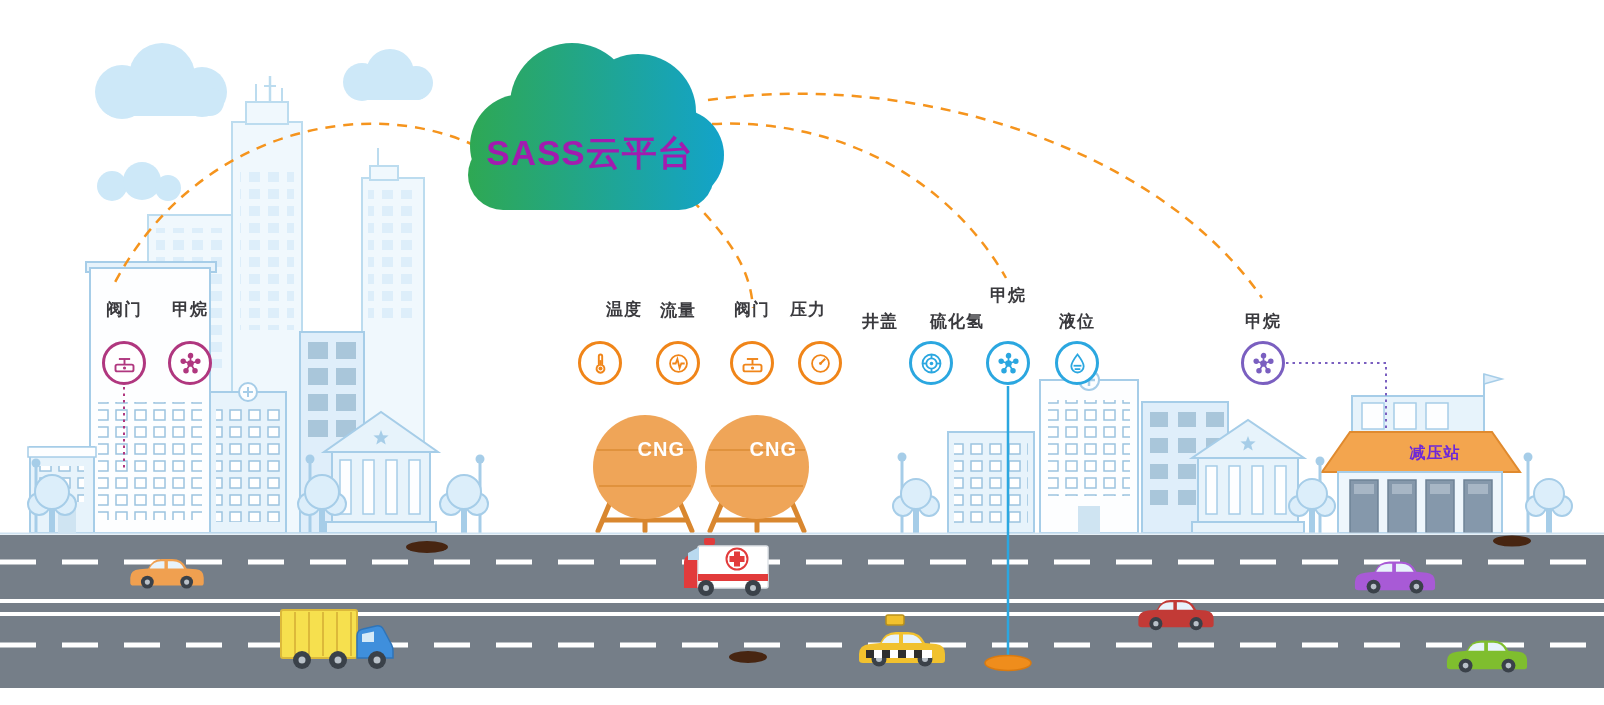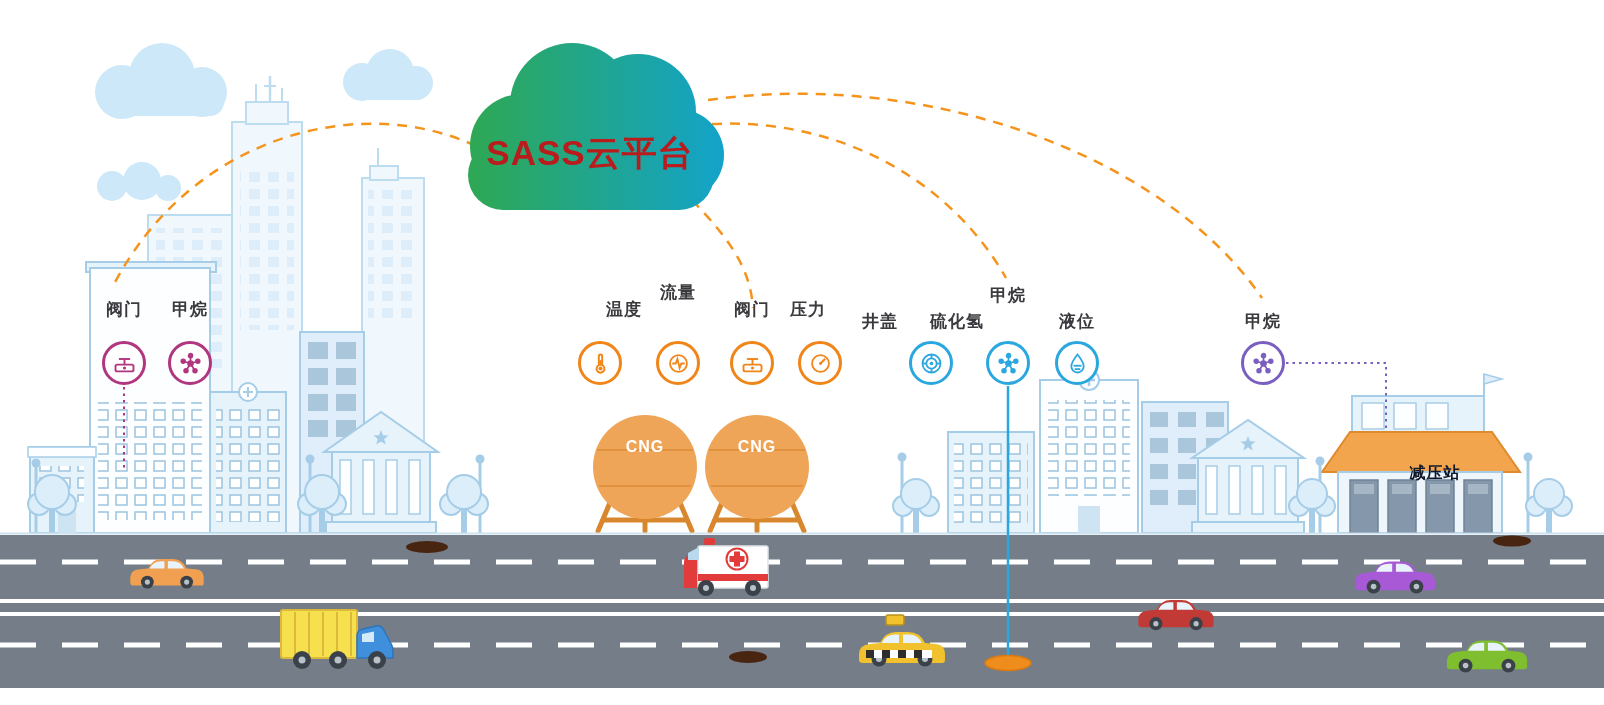--- a/index.html
+++ b/index.html
@@ -2,36 +2,36 @@
 <html><head>
 <meta charset="utf-8">
 <style>
   * { margin:0; padding:0; box-sizing:border-box; }
   html,body { width:1604px; height:705px; background:#ffffff; overflow:hidden;
               font-family:"Liberation Sans","DejaVu Sans",sans-serif; }
   .stage { position:relative; width:1604px; height:705px; background:#ffffff; }
   svg.scene { position:absolute; left:0; top:0; }
 
   .cloud-title { position:absolute; left:462px; top:130px; width:256px; text-align:center;
-                 font-size:35px; font-weight:600; color:#b91c1c; letter-spacing:1px; }
+                 font-size:35px; font-weight:600; color:#a21caf; letter-spacing:1px; }
 
   .s-label { position:absolute; width:96px; text-align:center; font-size:17px; font-weight:bold;
              color:#3a3a3e; letter-spacing:1px; line-height:22px; }
   .s-circle { position:absolute; top:341px; width:44px; height:44px; border-radius:50%;
               background:#ffffff; border:3px solid; display:flex; align-items:center; justify-content:center; }
   .s-circle svg { width:27px; height:27px; display:block; }
   .c-magenta { border-color:#b0377f; color:#b0377f; }
   .c-orange  { border-color:#f08519; color:#f08519; }
   .c-blue    { border-color:#2ba7e0; color:#2ba7e0; }
   .c-purple  { border-color:#7a5fc0; color:#7a5fc0; }
 
-  .tank-label { position:absolute; top:438px; width:80px; text-align:center;
-                font-size:16px; font-weight:bold; color:#ffffff; letter-spacing:1px; }
+  .tank-label { position:absolute; top:438px; width:80px; text-align:right;
+                font-size:20px; font-weight:bold; color:#ffffff; letter-spacing:1px; }
   .station-label { position:absolute; left:1389px; top:443px; width:92px; text-align:center;
-                   font-size:16px; font-weight:bold; color:#0f172a; letter-spacing:1px;margin-top:20px; }
+                   font-size:16px; font-weight:bold; color:#6d28d9; letter-spacing:1px; }
 </style>
 </head>
 <body>
 
 <div class="stage">
 
 <svg class="scene" width="1604" height="705" viewBox="0 0 1604 705">
   <defs>
     <linearGradient id="cloudGrad" x1="460" y1="120" x2="730" y2="120" gradientUnits="userSpaceOnUse">
       <stop offset="0" stop-color="#2fa84f"></stop>
@@ -386,21 +386,21 @@
           <circle cx="12" cy="5" r="1.7"></circle>
           <circle cx="5.5" cy="10" r="1.7"></circle>
     <circle cx="18.5" cy="10" r="1.7"></circle>
           <circle cx="8" cy="18.5" r="1.7"></circle>
           <circle cx="16" cy="18.5" r="1.7"></circle>
         </g>
       </svg>
 </div>
 
 <div class="s-label" style="left:576px;top:299px">温度</div>
-<div class="s-label" style="left:630px;top:282px">流量</div>
+<div class="s-label" style="left:630px;top:300px">流量</div>
 <div class="s-label" style="left:704px;top:299px">阀门</div>
 <div class="s-label" style="left:760px;top:299px">压力</div>
 <div class="s-circle c-orange" style="left:578px">
   <svg viewBox="0 0 24 24">
         <g fill="none" stroke="currentColor" stroke-width="1.7">
     <path d="M10.5 5.5 a1.5 1.5 0 0 1 3 0 v8 a3.5 3.5 0 1 1 -3 0 z"></path>
     <circle cx="12" cy="16.5" r="1.8" fill="currentColor" stroke="none"></circle>
     <line x1="12" y1="14" x2="12" y2="9" stroke-width="2"></line>
         </g>
       </svg>

